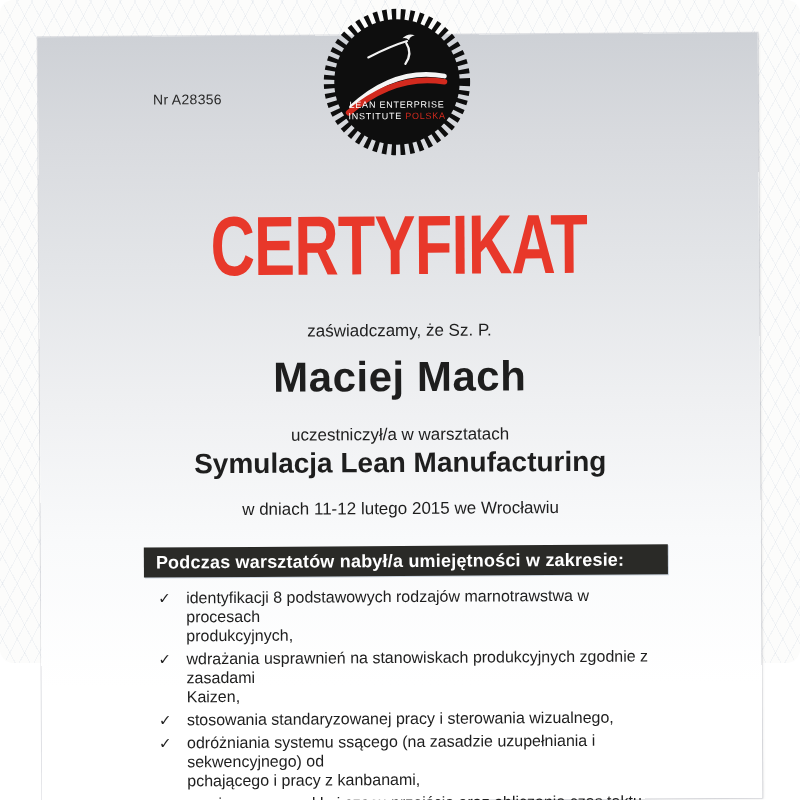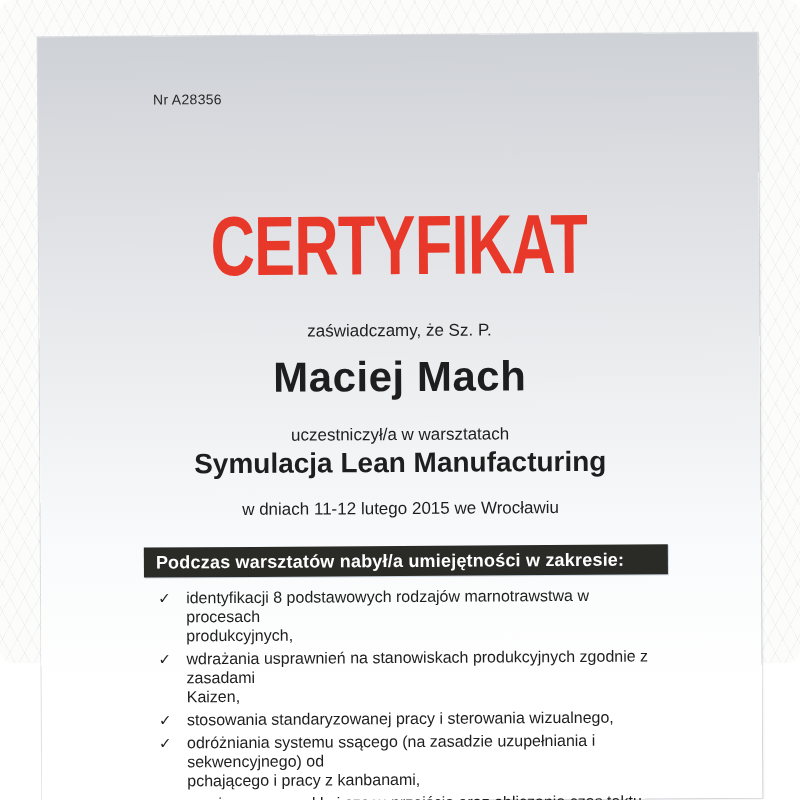--- a/index.html
+++ b/index.html
@@ -74,20 +74,37 @@
   }
 </style>
 </head>
 <body>
 
 <div class="scan-bg">
   <div class="page">
 
     <div class="cert-number">Nr A28356</div>
 
+    <div class="seal">
+      <svg viewBox="-80 -80 160 160" width="152" height="152">
+        <circle cx="0" cy="0" r="71" fill="none" stroke="#0e0e0e" stroke-width="12" stroke-dasharray="4.7 4.7"></circle>
+        <circle cx="0" cy="0" r="66" fill="#0e0e0e"></circle>
+        <g fill="none" stroke="#f2f2f2" stroke-linecap="round">
+          <path d="M 6,-46 q 6,-6 13,-3 q -5,1 -6,5 q -3,-3 -7,-2 z" fill="#f2f2f2" stroke="none"></path>
+          <path d="M -30,-26 Q -6,-38 11,-43" stroke-width="2.2"></path>
+          <path d="M 10,-41 Q 17,-30 9,-19" stroke-width="2.4"></path>
+        </g>
+        <g fill="none" stroke-linecap="round">
+          <path d="M -48,26 Q -2,-16 50,-6" stroke="#f5f5f5" stroke-width="5"></path>
+          <path d="M -51,32 Q -2,-9 50,0" stroke="#d22a1e" stroke-width="6"></path>
+        </g>
+        <text x="0" y="27" text-anchor="middle" font-family="Liberation Sans, sans-serif" font-size="9.5" letter-spacing="0.8" fill="#ffffff">LEAN ENTERPRISE</text>
+        <text x="0" y="39" text-anchor="middle" font-family="Liberation Sans, sans-serif" font-size="9.5" letter-spacing="0.8" fill="#ffffff"><tspan>INSTITUTE</tspan><tspan> </tspan><tspan fill="#d22a1e">POLSKA</tspan></text>
+      </svg>
+    </div>
 
     <div class="cert-title">
       <span>CERTYFIKAT</span>
     </div>
 
     <div class="center-line intro">zaświadczamy, że Sz. P.</div>
     <div class="center-line recipient">Maciej Mach</div>
     <div class="center-line participation">uczestniczył/a w warsztatach</div>
     <div class="center-line workshop">Symulacja Lean Manufacturing</div>
     <div class="center-line dateloc">w dniach 11-12 lutego 2015 we Wrocławiu</div>

